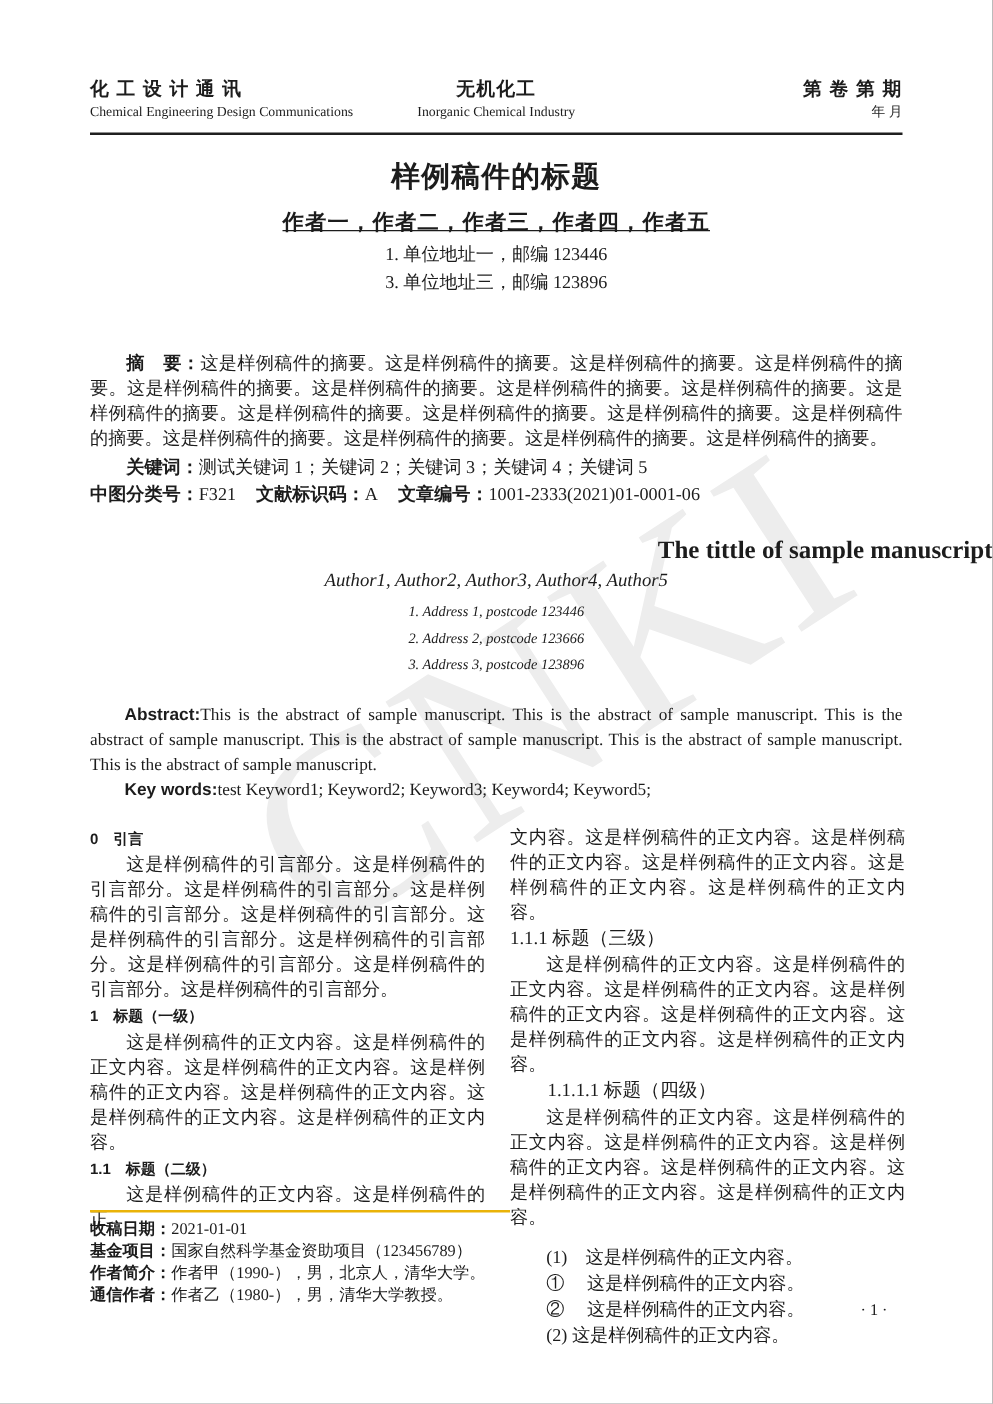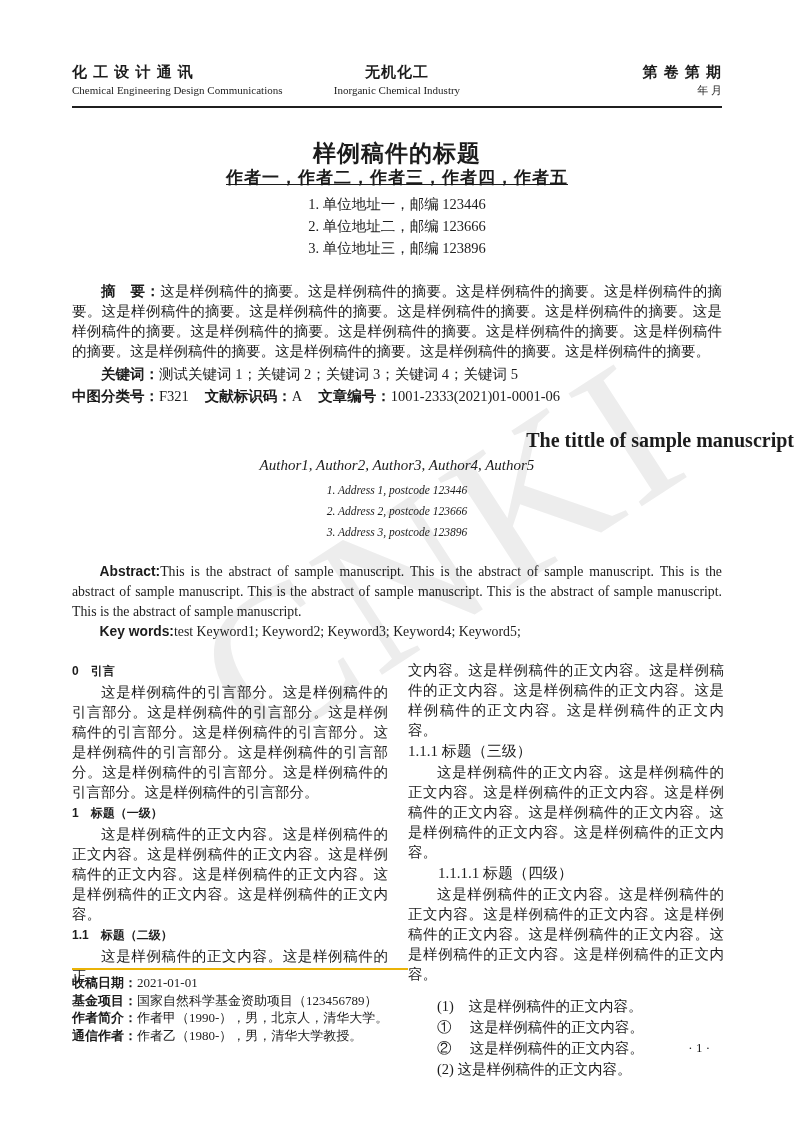--- a/index.html
+++ b/index.html
@@ -12,21 +12,21 @@
              color:#ededed;letter-spacing:6px;transform:rotate(-33deg);pointer-events:none;}
   
   .hdr-left{left:72px;top:62px;text-align:left;}
   .hdr-center{left:0;right:0;top:62px;text-align:center;}
   .hdr-right{right:72px;top:62px;text-align:right;}
   .hdr-cn{font-family:"Liberation Sans","DejaVu Sans",sans-serif;font-size:15px;line-height:20px;
           font-weight:600;letter-spacing:1px;white-space:nowrap;}
   .hdr-en{font-size:11px;line-height:17px;white-space:nowrap;}
   .hdr-rule{left:72px;right:72px;top:106px;border-top:2px solid #1f1f1f;height:0;}
   
-  .cn-title{left:0;right:0;top:138px;text-align:center;font-family:"Liberation Sans","DejaVu Sans",sans-serif;
+  .cn-title{left:0;right:0;top:126px;text-align:center;font-family:"Liberation Sans","DejaVu Sans",sans-serif;
             font-size:23px;font-weight:bold;letter-spacing:1px;}
   .cn-authors{left:0;right:0;top:166px;text-align:center;font-weight:bold;font-size:17px;letter-spacing:1px;text-decoration:underline;}
   .affils{left:0;right:0;top:193px;text-align:center;font-size:14.5px;}
   .affil-line{line-height:22px;}
   
   .cn-abstract{left:72px;top:281px;width:650px;font-size:14.5px;line-height:20px;
                text-align:justify;text-indent:2em;}
   .lbl{font-family:"Liberation Sans","DejaVu Sans",sans-serif;font-weight:bold;}
   .cn-keywords{left:72px;top:364px;width:650px;font-size:14.5px;line-height:20px;text-indent:2em;}
   .cn-class{left:72px;top:386px;width:650px;font-size:14.5px;line-height:20px;}
@@ -77,21 +77,20 @@
   <div class="abs hdr-right">
     <div class="hdr-cn">第 卷 第 期</div>
     <div class="hdr-en">年 月</div>
   </div>
   <div class="abs hdr-rule"></div>
 
   <div class="abs cn-title">样例稿件的标题</div>
   <div class="abs cn-authors">作者一，作者二，作者三，作者四，作者五</div>
   <div class="abs affils">
       <div class="affil-line">1. 单位地址一，邮编 123446</div>
-      <div class="affil-line">2. 单位地址二，邮编 123666</div>
       <div class="affil-line">3. 单位地址三，邮编 123896</div>
     </div>
 
   <div class="abs cn-abstract"><span class="lbl">摘　要：</span><span>这是样例稿件的摘要。这是样例稿件的摘要。这是样例稿件的摘要。这是样例稿件的摘要。这是样例稿件的摘要。这是样例稿件的摘要。这是样例稿件的摘要。这是样例稿件的摘要。这是样例稿件的摘要。这是样例稿件的摘要。这是样例稿件的摘要。这是样例稿件的摘要。这是样例稿件的摘要。这是样例稿件的摘要。这是样例稿件的摘要。这是样例稿件的摘要。这是样例稿件的摘要。</span></div>
   <div class="abs cn-keywords"><span class="lbl">关键词：</span><span>测试关键词 1；关键词 2；关键词 3；关键词 4；关键词 5</span></div>
   <div class="abs cn-class"><span class="lbl">中图分类号：</span><span class="cls-val">F321</span><span class="lbl">文献标识码：</span><span class="cls-val">A</span><span class="lbl">文章编号：</span><span class="cls-val">1001-2333(2021)01-0001-06</span></div>
 
   <div class="abs en-title">The tittle of sample manuscript</div>
   <div class="abs en-authors">Author1, Author2, Author3, Author4, Author5</div>
   <div class="abs en-addrs">

